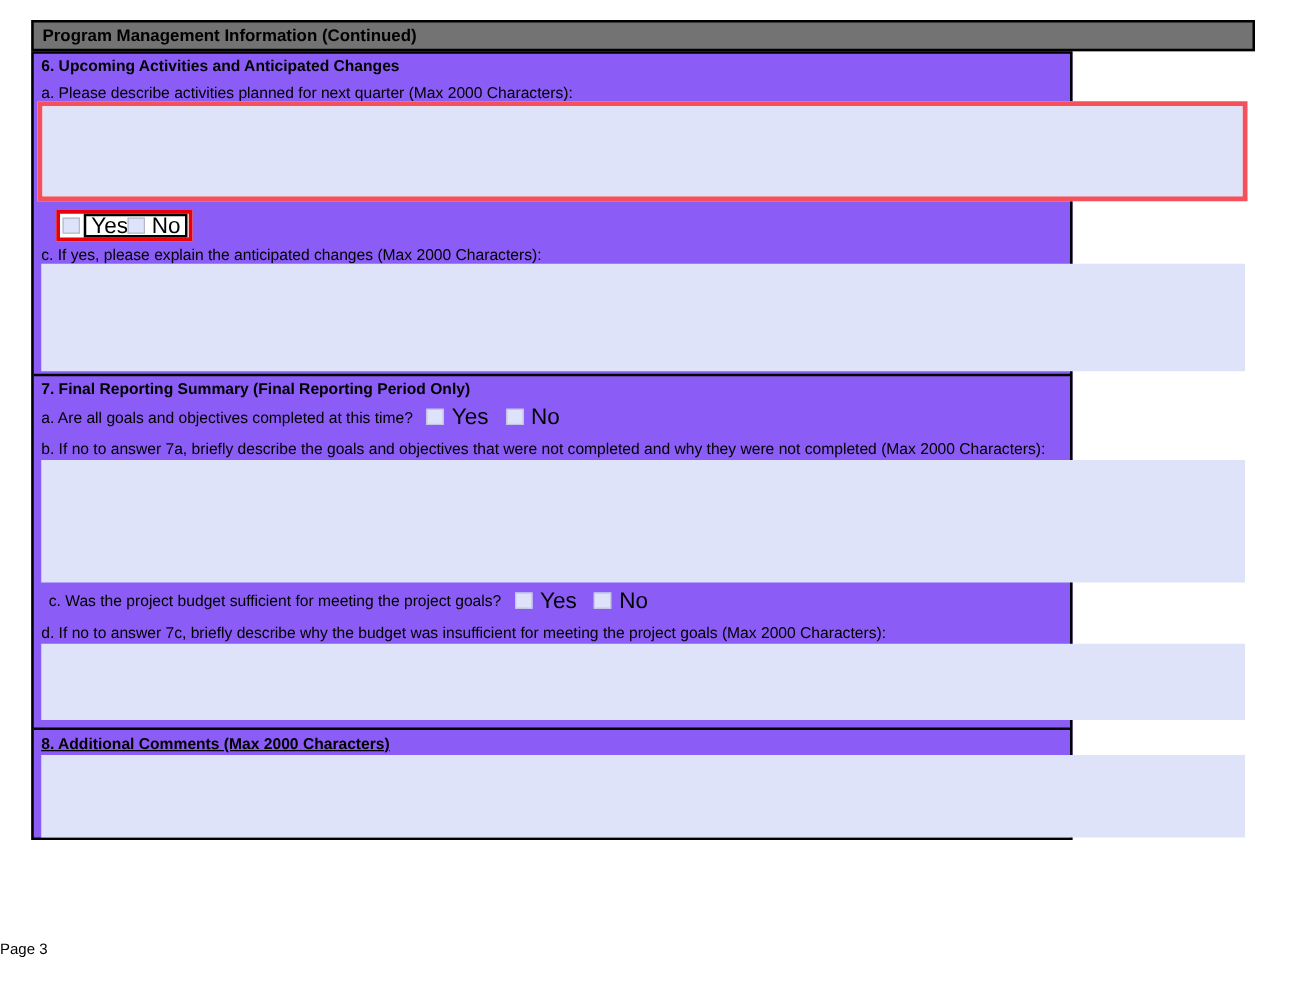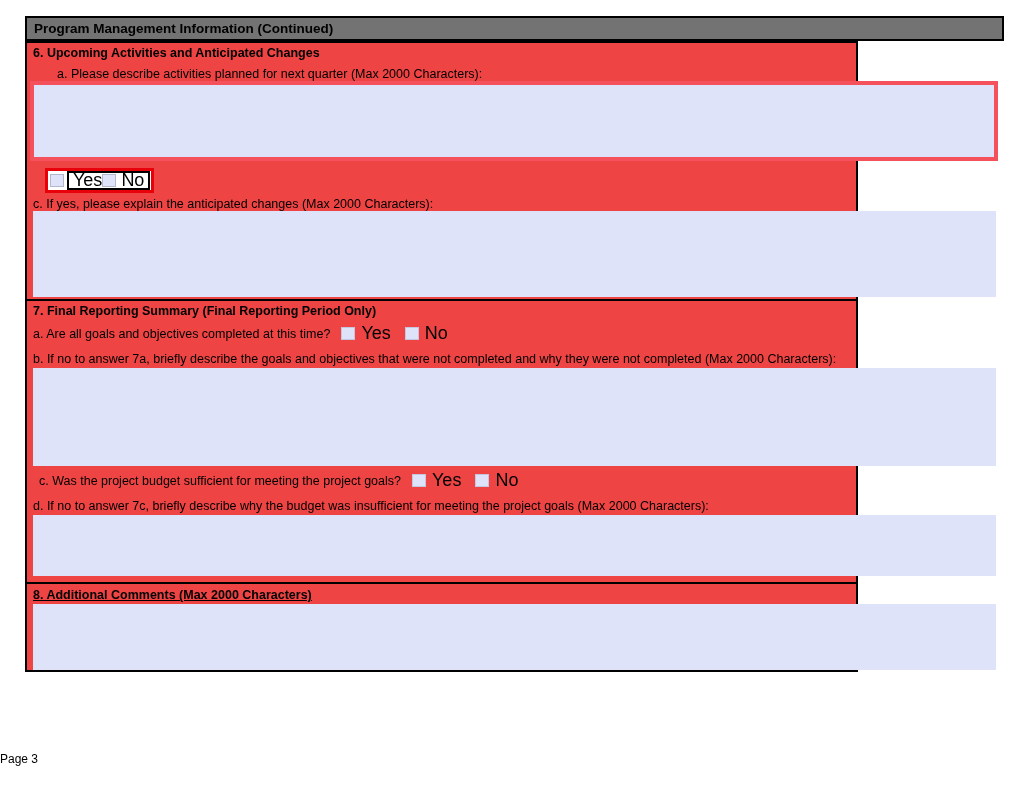--- a/index.html
+++ b/index.html
@@ -23,21 +23,21 @@
     align-items: center;
     padding-left: 7px;
     font-size: 13.5px;
     font-weight: bold;
   }
   .form-box {
     position: absolute;
     left: 25px; top: 41px;
     width: 833px; height: 631px;
     border: 2px solid #000000;
-    background: #ef4444;
+    background: #8b5cf6;
   }
   .form-box .abs { position: absolute; }
   .sec-title { font-size: 12.5px; font-weight: bold; white-space: nowrap; }
   .lbl { font-size: 12.5px; white-space: nowrap; }
   .divider {
     position: absolute;
     left: 0; right: 0;
     height: 2px;
     background: #000000;
   }
@@ -103,21 +103,21 @@
 <div class="page">
 
   <div class="header-bar">
     <span>Program Management Information (Continued)</span>
   </div>
 
   <div class="form-box">
 
     <div class="abs sec-title" style="left:6px; top:3px;">6. Upcoming Activities and Anticipated Changes</div>
 
-    <div class="abs lbl" style="left:6px; top:24px;margin-left:24px;">a. Please describe activities planned for next quarter (Max 2000 Characters):</div>
+    <div class="abs lbl" style="left:6px; top:24px;">a. Please describe activities planned for next quarter (Max 2000 Characters):</div>
 
     <div class="abs highlight-box" style="left:3px; top:38px; width:968px; height:80px;">
       <textarea class="field" spellcheck="false" style=""></textarea>
     </div>
 
     <div class="abs row" style="left:6px; top:125px; height:25px;">
       <div class="yesno-highlight">
         <div class="cb"></div>
         <div class="yesno-outline">
           <span class="yn-label">Yes</span>

